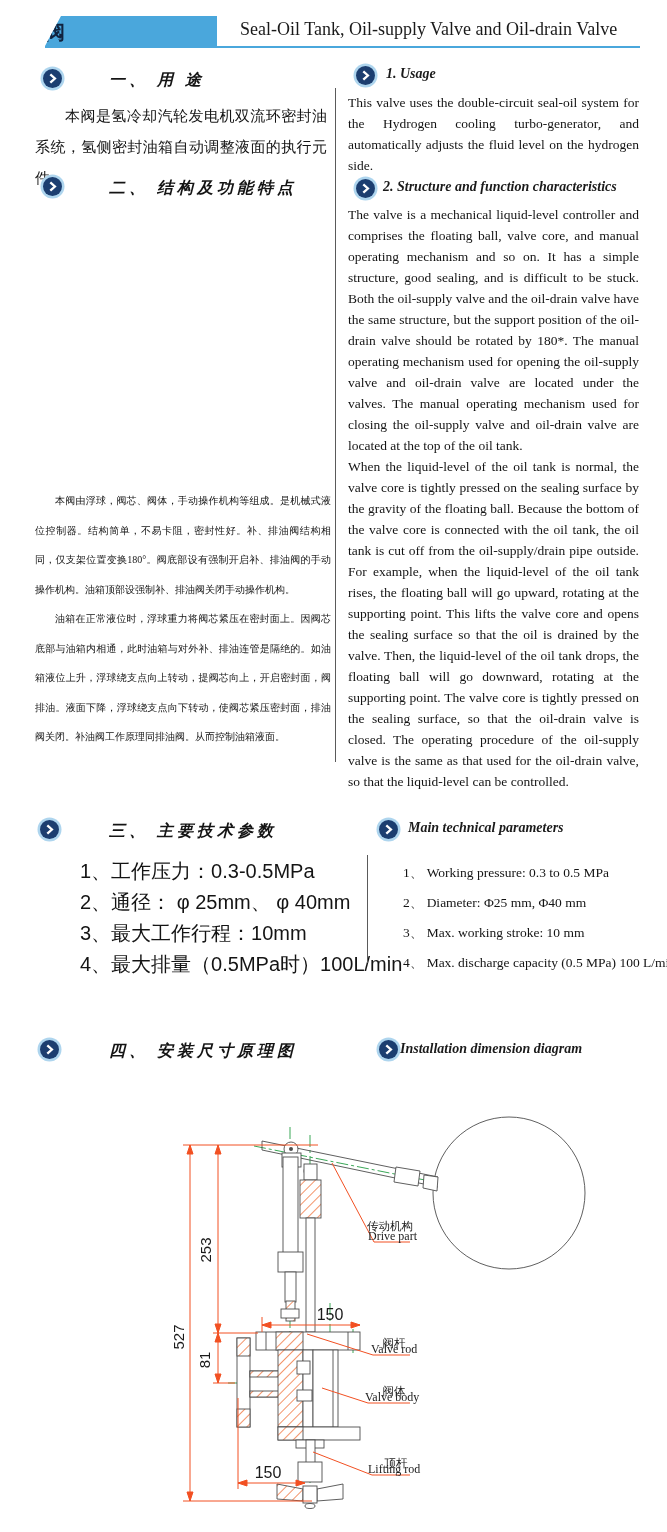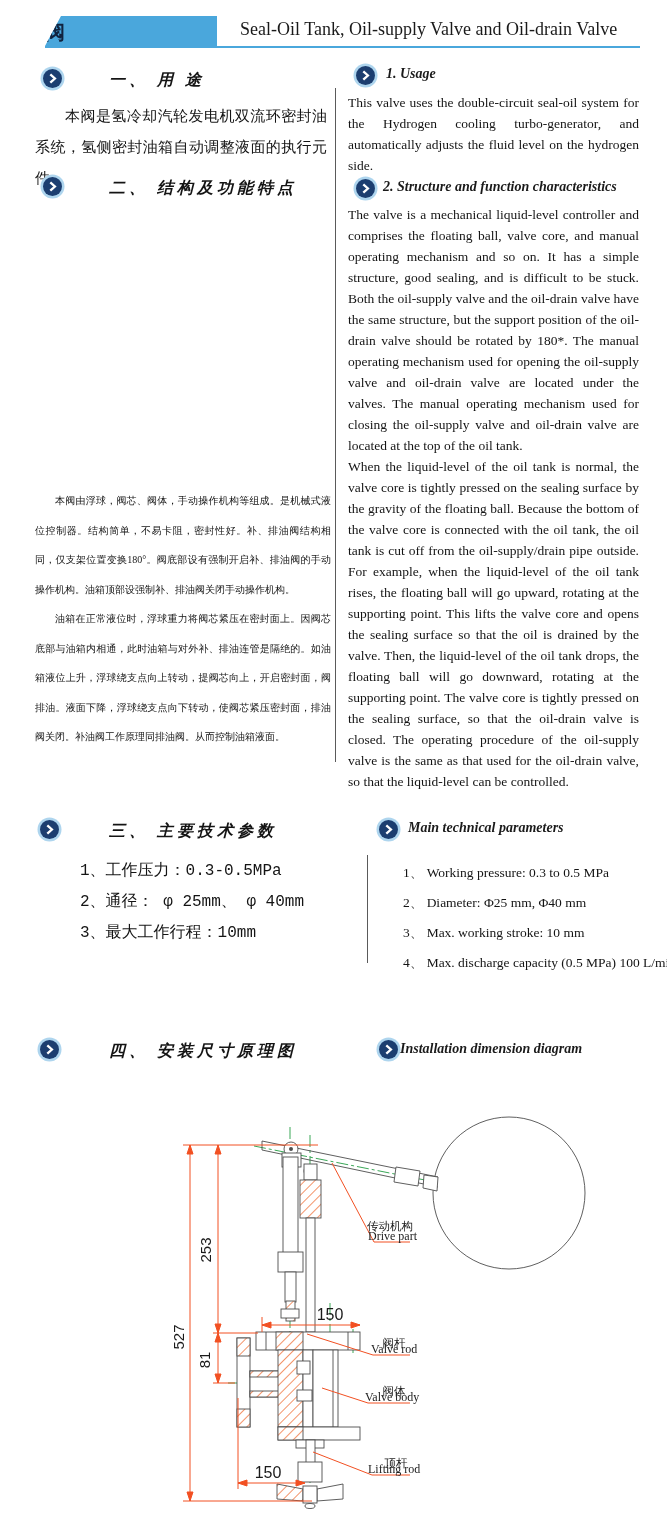--- a/index.html
+++ b/index.html
@@ -23,21 +23,21 @@
   .h-en{font-weight:bold;font-style:italic;font-size:14px;color:#1a1a1a;font-family:"Liberation Serif",serif;}
 
   .zh-body{font-family:"Liberation Serif",serif;font-size:15px;line-height:31px;text-align:justify;margin-top:8px;}
   .zh-body p,.zh-body2 p{margin:0;text-indent:2em;}
   .zh-body2{font-family:"Liberation Serif",serif;font-size:10px;line-height:29.5px;text-align:justify;}
   .en-body{font-family:"Liberation Serif",serif;font-size:13.5px;line-height:21px;text-align:justify;}
   .en-body p{margin:0;}
 
   .divider-v{width:1px;background:#5a5a5a;}
 
-  .param-list-zh{font-family:Liberation Mono, monospace;font-size:16px;line-height:31px;}
+  .param-list-zh{font-family:Liberation Sans, sans-serif;font-size:20px;line-height:31px;}
   .param-list-en{font-family:"Liberation Serif",serif;font-size:13.5px;line-height:30px;}
   .param-list-zh div,.param-list-en div{white-space:nowrap;}
 
   svg text{font-family:"Liberation Sans",sans-serif;}
   .dim-txt{fill:#1a1a1a;font-size:15px;}
   .dim-txt-h{fill:#1a1a1a;font-size:16px;}
   .lbl-zh{fill:#222222;font-size:11.5px;}
   .lbl-en{fill:#222222;font-size:12px;font-family:"Liberation Serif",serif;}
 </style>
 </head>
@@ -106,20 +106,21 @@
   <svg width="11" height="11" viewBox="0 0 10 10">
       <path d="M3 1.2 L7.2 5 L3 8.8" stroke="#ffffff" stroke-width="2.1" fill="none"></path>
     </svg>
 </div>
 <div class="abs h-en" style="left:408px;top:820px;">Main technical parameters</div>
 
 <div class="abs param-list-zh" style="left:80px;top:856px;">
   <div>1、工作压力：0.3-0.5MPa</div>
   <div>2、通径： φ 25mm、 φ 40mm</div>
   <div>3、最大工作行程：10mm</div>
+  <div>4、最大排量（0.5MPa时）100L/min</div>
 </div>
 
 <div class="abs divider-v" style="left:367px;top:855px;height:108px;"></div>
 
 <div class="abs param-list-en" style="left:403px;top:858px;">
   <div>1、 Working pressure: 0.3 to 0.5 MPa</div>
   <div>2、 Diameter: Φ25 mm, Φ40 mm</div>
   <div>3、 Max. working stroke: 10 mm</div>
   <div>4、 Max. discharge capacity (0.5 MPa) 100 L/min</div>
 </div>

